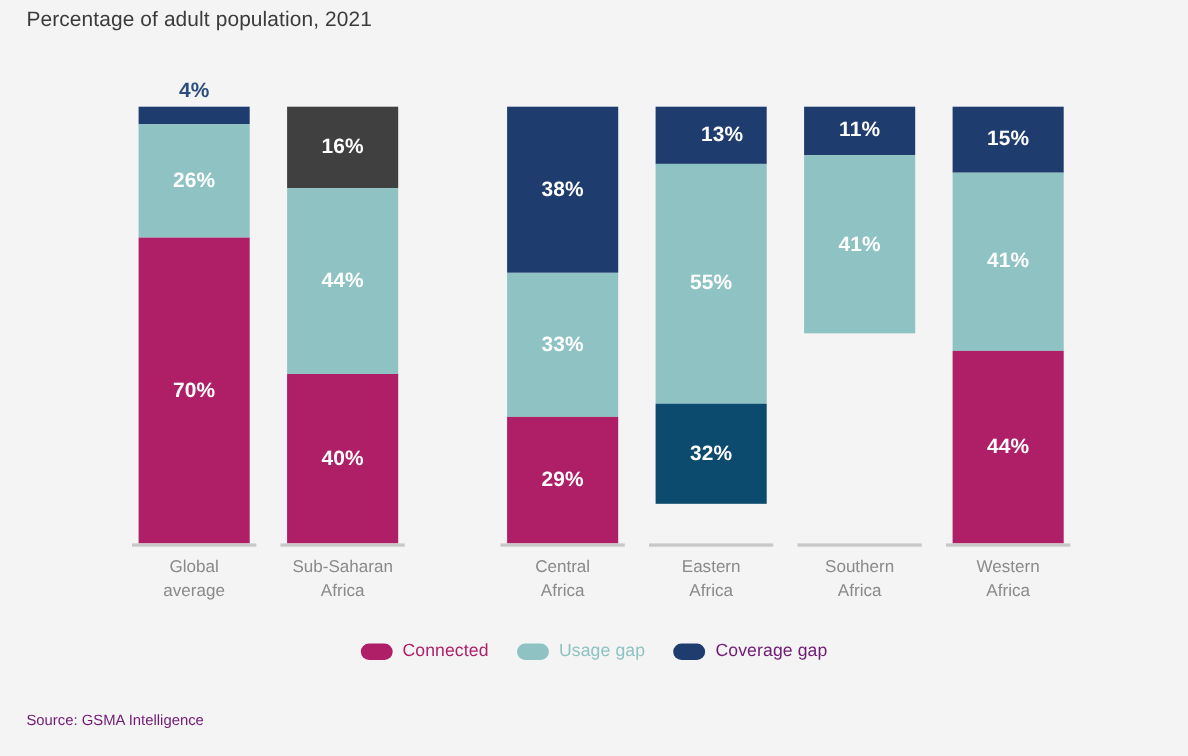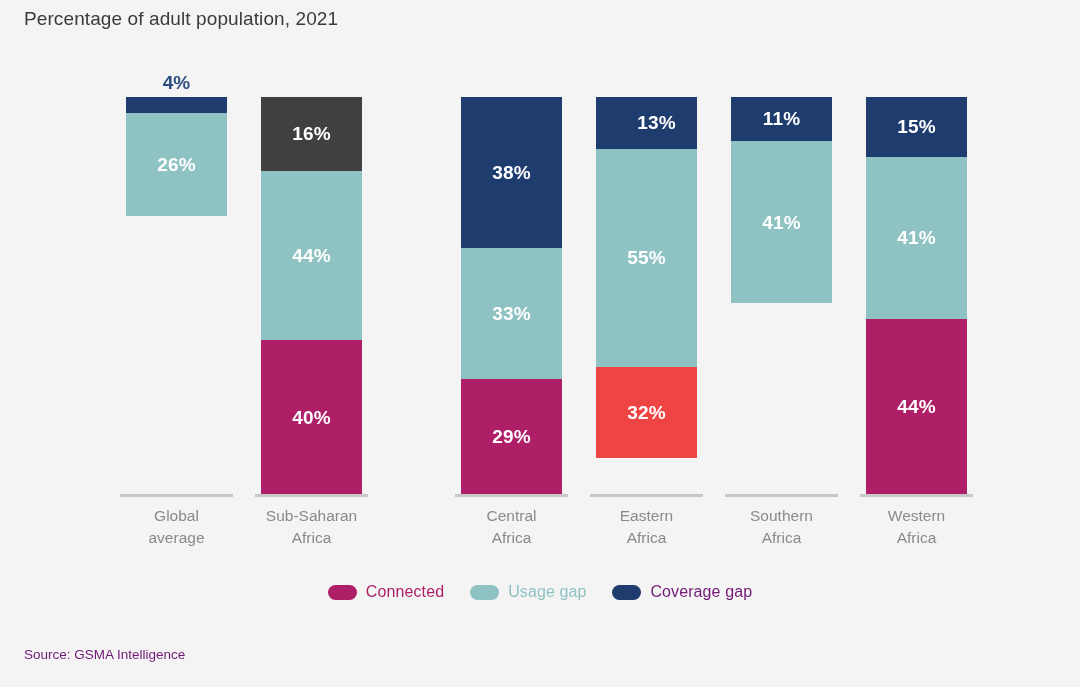--- a/index.html
+++ b/index.html
@@ -154,20 +154,23 @@
 
   <div class="plot-area">
 
   <div class="bar-group" style="left: 126px;">
         <div class="seg seg-coverage" style="height: 15.88px; background: rgb(30, 60, 110);">
           <span class="outside-label" style="color: rgb(45, 77, 126);">4%</span>
         </div>
         <div class="seg seg-usage" style="height: 103.22px; background: rgb(143, 194, 194);">
           <span class="seg-label">26%</span>
         </div>
+        <div class="seg seg-connected" style="height: 277.9px; background: rgb(174, 31, 103);">
+          <span class="seg-label">70%</span>
+        </div>
       </div>
       <div class="bar-group" style="left: 261px;">
         <div class="seg seg-coverage" style="height: 76px; background: #404040;">
           <span class="seg-label">16%</span>
         </div>
         <div class="seg seg-usage" style="height: 174.68px; background: rgb(143, 194, 194);">
           <span class="seg-label">44%</span>
         </div>
         <div class="seg seg-connected" style="height: 158.8px; background: rgb(174, 31, 103);">
           <span class="seg-label">40%</span>
@@ -184,21 +187,21 @@
           <span class="seg-label">29%</span>
         </div>
       </div>
       <div class="bar-group" style="left: 596px;">
         <div class="seg seg-coverage" style="height: 51.61px; background: rgb(30, 60, 110); padding-left: 20px;">
           <span class="seg-label">13%</span>
         </div>
         <div class="seg seg-usage" style="height: 218.35px; background: rgb(143, 194, 194);">
           <span class="seg-label">55%</span>
         </div>
-        <div class="seg seg-connected" style="height: 91px; background: #ef4444;">
+        <div class="seg seg-connected" style="height: 91px; background: #0c4a6e;">
           <span class="seg-label">32%</span>
         </div>
       </div>
       <div class="bar-group" style="left: 731px;">
         <div class="seg seg-coverage" style="height: 43.67px; background: rgb(30, 60, 110);">
           <span class="seg-label">11%</span>
         </div>
         <div class="seg seg-usage" style="height: 162.77px; background: rgb(143, 194, 194);">
           <span class="seg-label">41%</span>
         </div>

